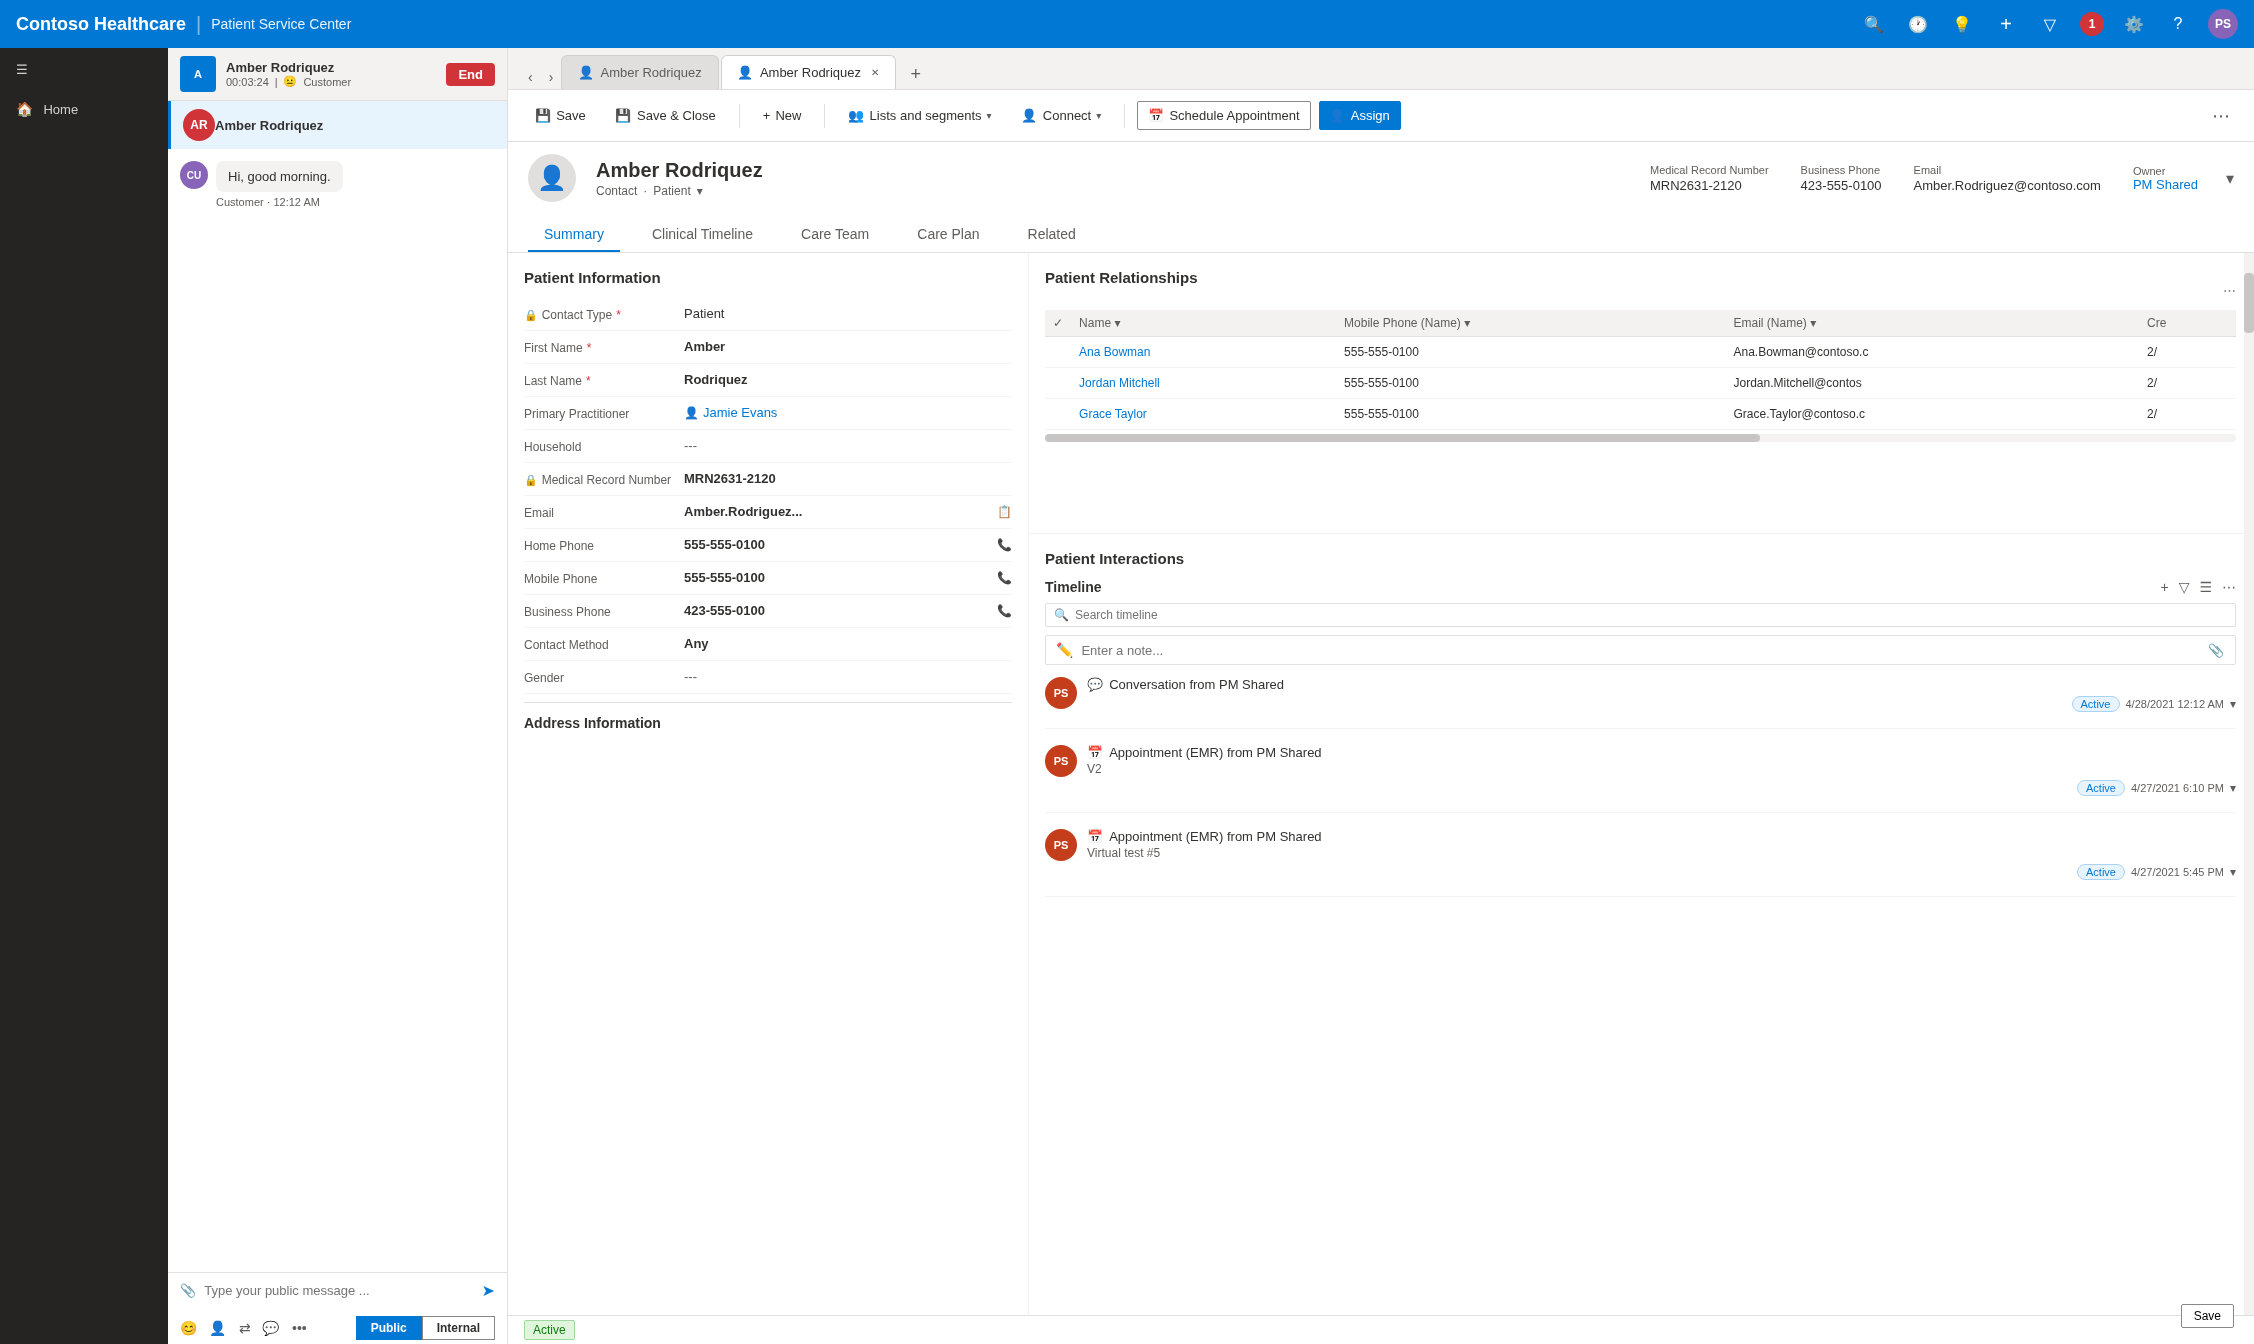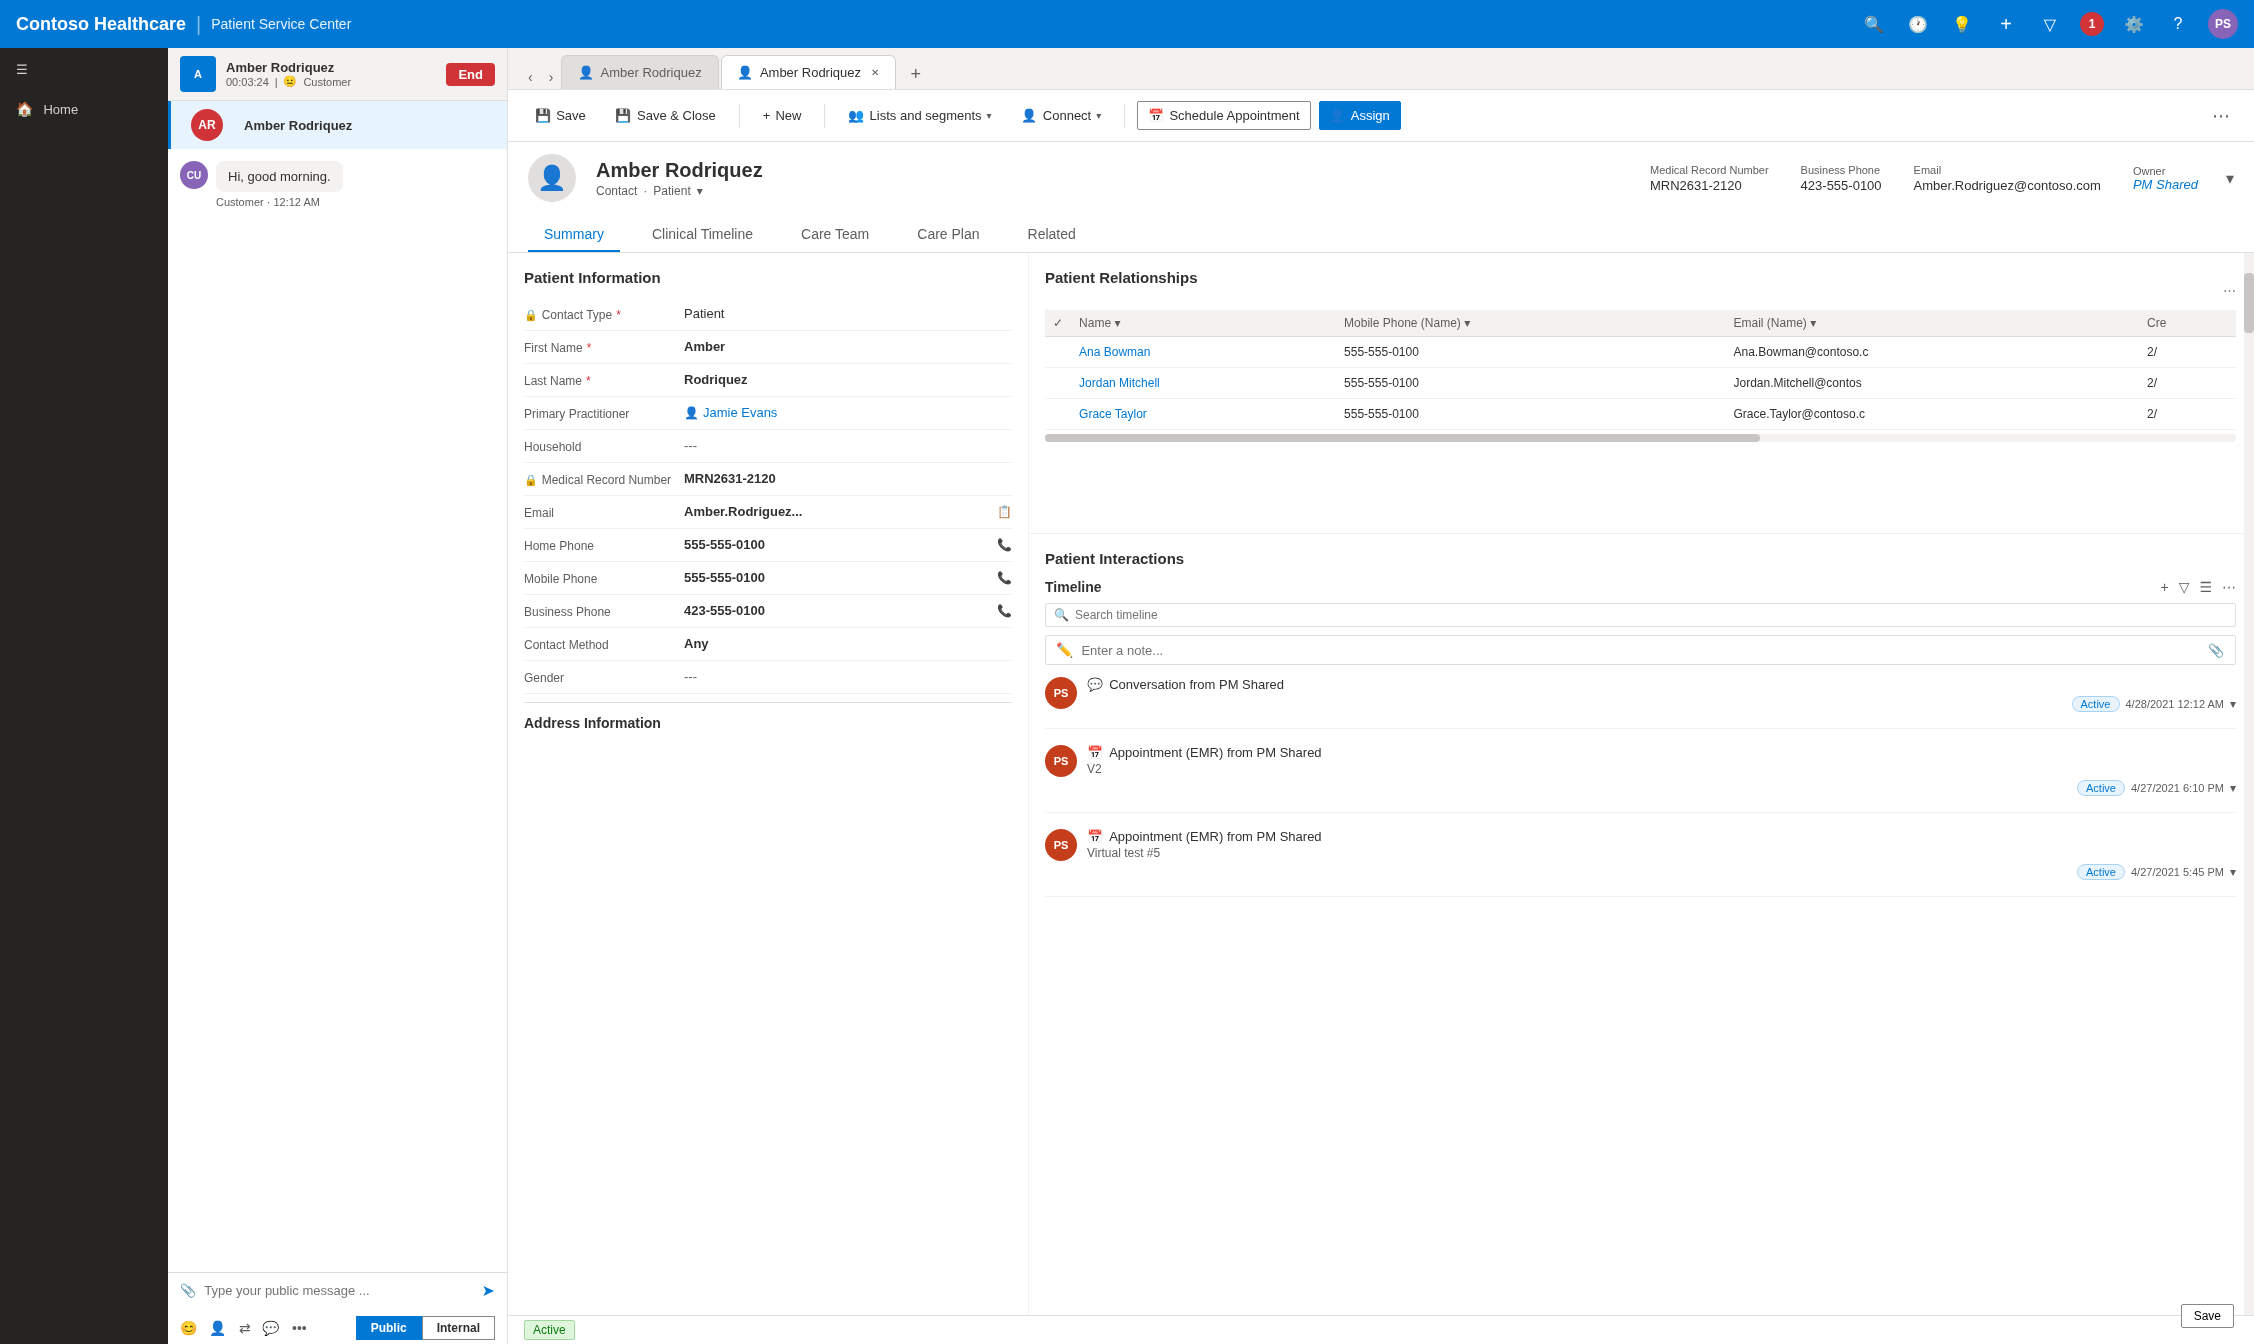--- a/index.html
+++ b/index.html
@@ -31,21 +31,21 @@
     .sidebar-item .icon { font-size: 14px; }
 
     
     .chat-panel { width: 340px; background: white; border-right: 1px solid #e1dfdd; display: flex; flex-direction: column; flex-shrink: 0; }
     .active-call-bar { background: #f3f2f1; border-bottom: 1px solid #e1dfdd; padding: 8px 12px; display: flex; align-items: center; gap: 10px; }
     .call-avatar { width: 36px; height: 36px; background: #0078d4; border-radius: 4px; display: flex; align-items: center; justify-content: center; color: white; font-size: 11px; font-weight: bold; flex-shrink: 0; }
     .call-info { flex: 1; }
     .call-name { font-weight: 600; font-size: 13px; }
     .call-meta { font-size: 11px; color: #605e5c; display: flex; align-items: center; gap: 6px; }
     .end-btn { background: #d13438; color: white; border: none; padding: 4px 12px; border-radius: 4px; font-size: 13px; font-weight: 600; cursor: pointer; }
-    .chat-contact-item { padding: 8px 20px; display: flex; align-items: center; gap: 21px; background: #e8f4fd; border-left: 3px solid #0078d4; }
+    .chat-contact-item { padding: 8px 12px; display: flex; align-items: center; gap: 0; background: #e8f4fd; border-left: 3px solid #0078d4; }
     .contact-avatar { width: 32px; height: 32px; background: #d13438; border-radius: 50%; display: flex; align-items: center; justify-content: center; color: white; font-size: 12px; font-weight: bold; flex-shrink: 0; }
     .contact-name { font-size: 13px; font-weight: 600; }
     .chat-messages { flex: 1; padding: 12px; overflow-y: auto; }
     .message-bubble-container { display: flex; align-items: flex-start; gap: 8px; margin-bottom: 12px; }
     .message-avatar { width: 28px; height: 28px; background: #8764b8; border-radius: 50%; display: flex; align-items: center; justify-content: center; color: white; font-size: 10px; font-weight: bold; flex-shrink: 0; }
     .message-content { background: #f3f2f1; border-radius: 8px; padding: 8px 12px; max-width: 220px; }
     .message-text { font-size: 13px; }
     .message-meta { font-size: 11px; color: #605e5c; margin-top: 4px; }
     .chat-input-area { border-top: 1px solid #e1dfdd; padding: 8px 12px; }
     .chat-input-row { display: flex; align-items: center; gap: 8px; }
@@ -85,21 +85,21 @@
     .patient-info-row { display: flex; align-items: center; gap: 20px; padding-bottom: 8px; }
     .patient-avatar-large { width: 48px; height: 48px; background: #e1dfdd; border-radius: 50%; display: flex; align-items: center; justify-content: center; font-size: 20px; color: #605e5c; flex-shrink: 0; overflow: hidden; }
     .patient-name-block { flex: 1; }
     .patient-name { font-size: 20px; font-weight: 600; color: #323130; }
     .patient-type-row { display: flex; align-items: center; gap: 6px; font-size: 12px; color: #605e5c; margin-top: 2px; }
     .patient-fields { display: flex; align-items: center; gap: 32px; }
     .patient-field { }
     .patient-field-label { font-size: 11px; color: #605e5c; }
     .patient-field-value { font-size: 13px; font-weight: 500; color: #323130; margin-top: 2px; }
     .owner-field { }
-    .owner-value { font-size: 13px; color: #0078d4; font-weight: 500; font-style: italic; }
+    .owner-value { font-size: 13px; color: #0078d4; font-weight: 500; }
     .expand-btn { color: #605e5c; cursor: pointer; margin-left: 8px; font-size: 16px; }
     .record-tabs { display: flex; gap: 16px; margin-top: 8px; border-bottom: none; }
     .record-tab { padding: 8px 16px; font-size: 14px; cursor: pointer; color: #605e5c; border-bottom: 2px solid transparent; white-space: nowrap; }
     .record-tab.active { color: #0078d4; border-bottom-color: #0078d4; font-weight: 500; }
 
     
     .record-content { display: flex; flex: 1; overflow: hidden; background: #f3f2f1; gap: 1px; }
     .left-panel { background: white; flex: 0 0 520px; overflow-y: auto; padding: 16px; }
     .right-panel { flex: 1; display: flex; flex-direction: column; overflow: hidden; gap: 1px; }
     .right-top { background: white; flex: 0 0 280px; overflow-y: auto; padding: 16px; }

